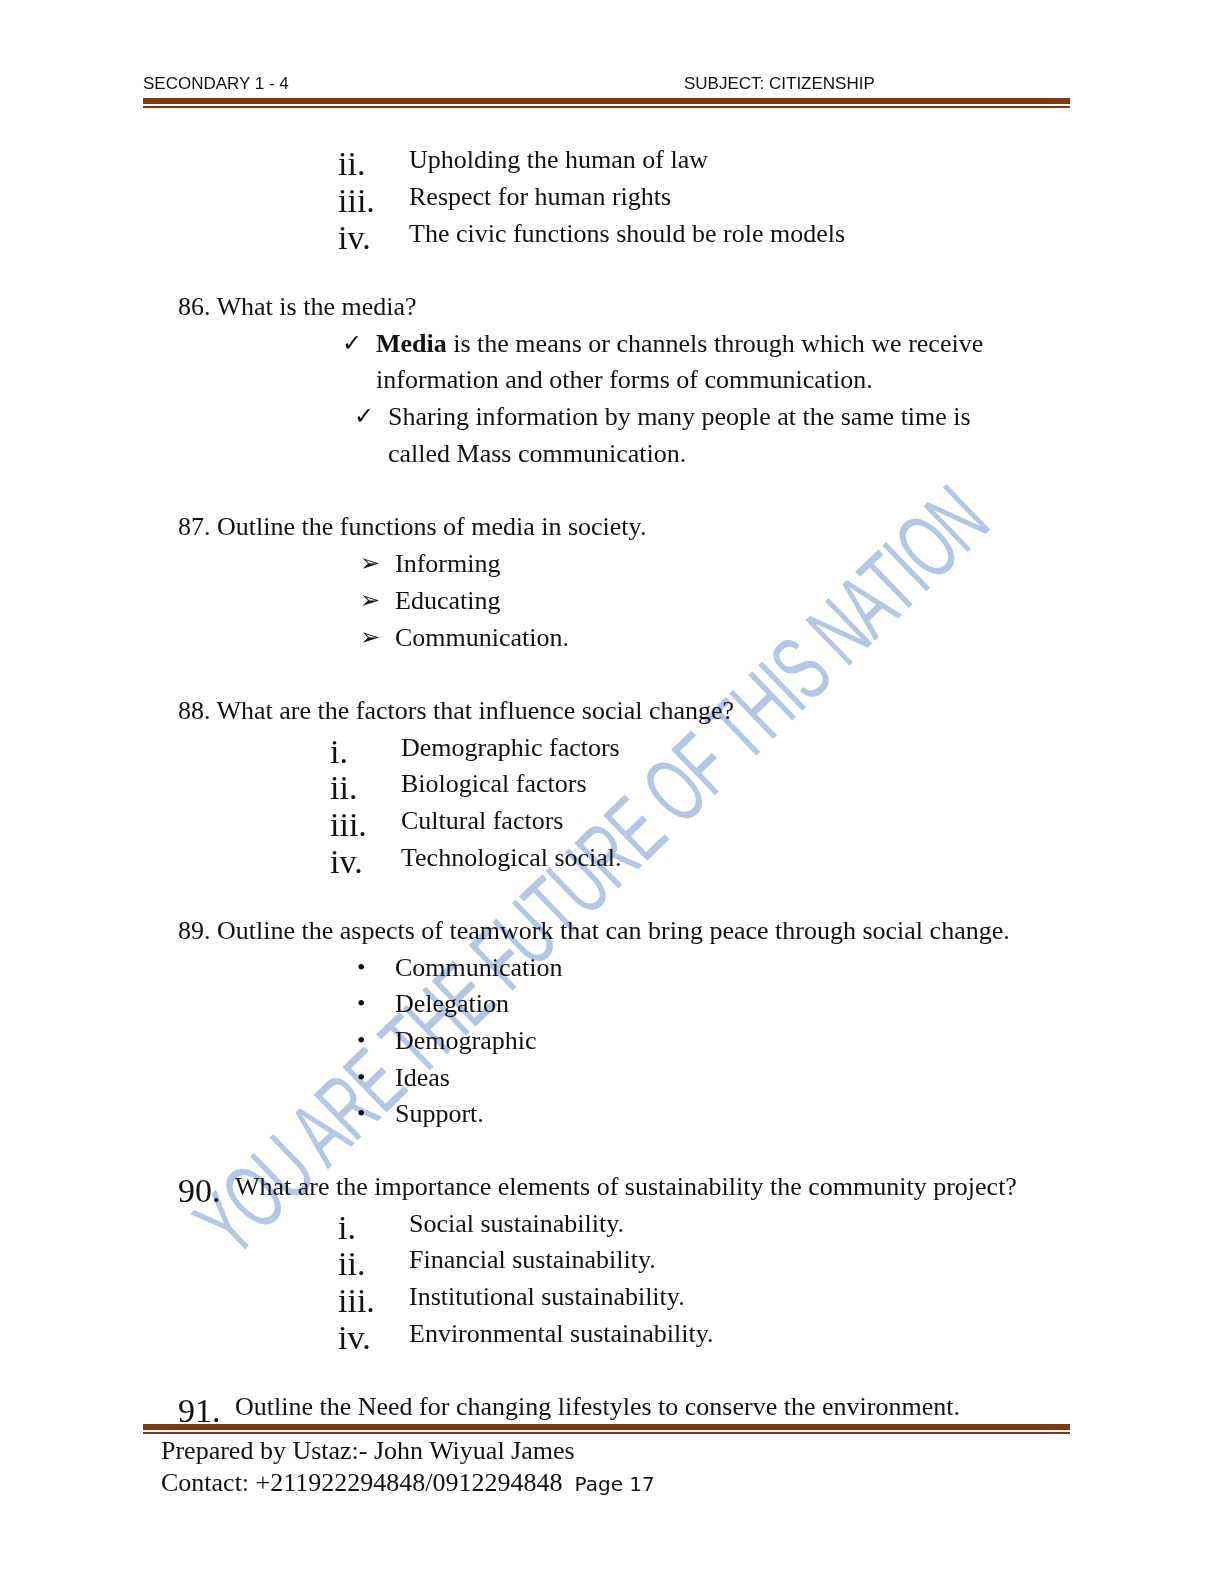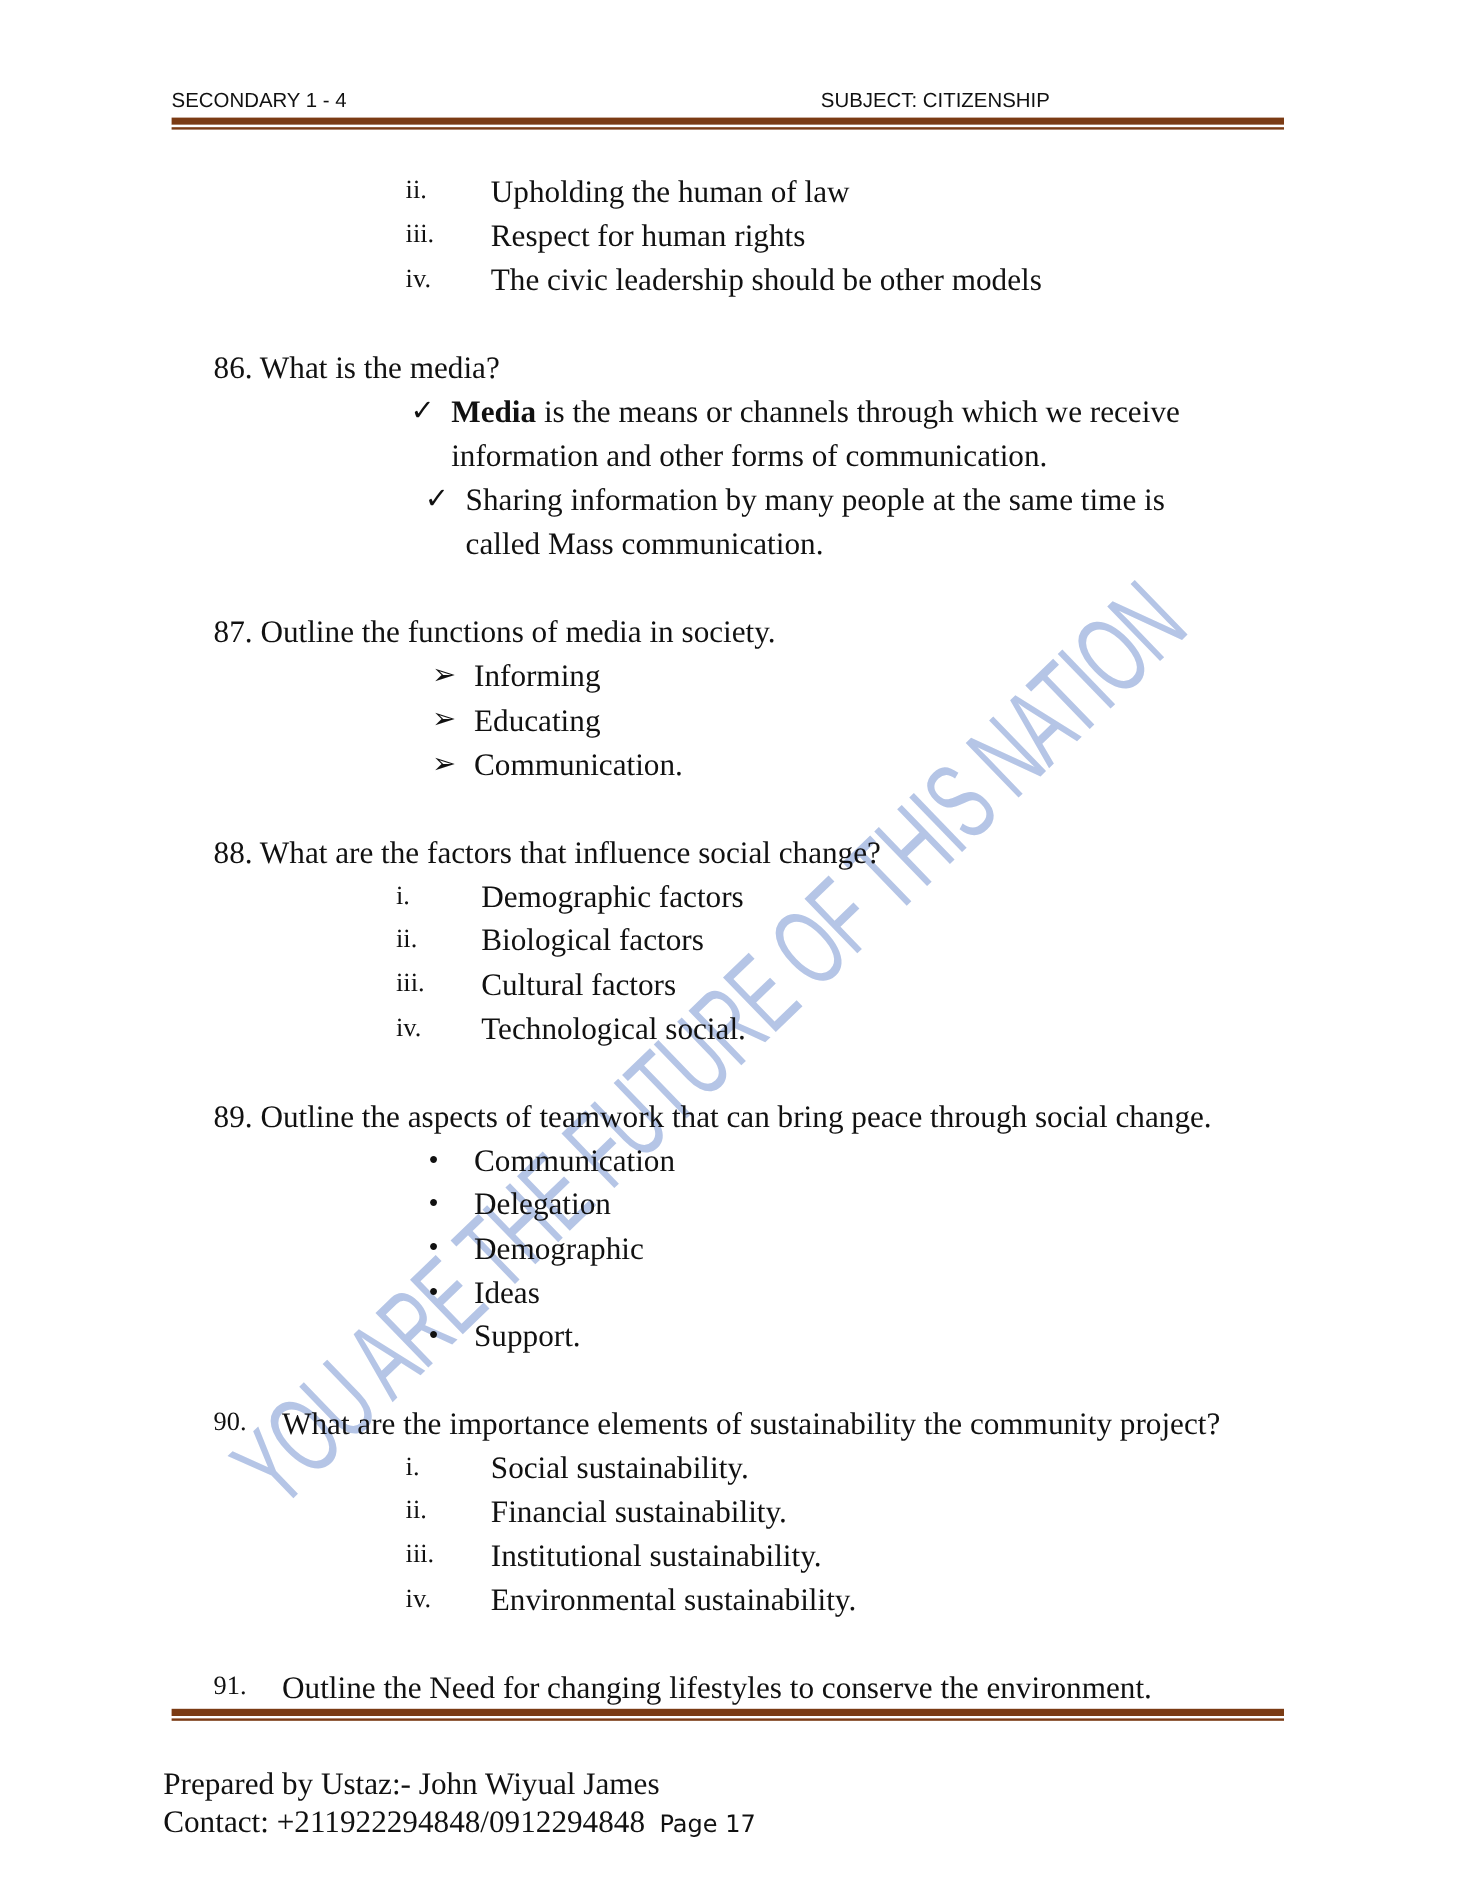--- a/index.html
+++ b/index.html
@@ -5,23 +5,23 @@
   html, body { margin: 0; padding: 0; background: #ffffff; }
   body { width: 1224px; height: 1584px; position: relative; overflow: hidden;
          font-family: "Liberation Serif", serif; color: #111; }
   .hdr { position: absolute; top: 74px; font-family: "Liberation Sans", sans-serif;
          font-size: 17px; color: #111; }
   .rule { position: absolute; left: 143px; width: 927px; }
   .rule .thick { height: 6px; background: #7b3b14; }
   .rule .gap { height: 2px; background: #fff; }
   .rule .thin { height: 2px; background: #7b3b14; }
   .line { position: absolute; font-size: 26px; white-space: nowrap; line-height: 1; }
-  .num { position: absolute; font-size: 22px; line-height: 1; }
+  .num { position: absolute; font-size: 34px; line-height: 1; }
   .mark { position: absolute; font-size: 24px; line-height: 1; }
-  .foot { position: absolute; left: 136px; font-size: 26px; line-height: 1; white-space: nowrap; margin-top: 36px; }
+  .foot { position: absolute; left: 161px; font-size: 26px; line-height: 1; white-space: nowrap; }
   .pg { font-family: "DejaVu Sans", sans-serif; font-size: 20px; padding-left: 12px; }
   .wm { position: absolute; left: 175px; top: 1200px; transform-origin: 0 0;
         transform: rotate(-44deg); font-family: "Liberation Sans", sans-serif;
         font-size: 92px; color: rgba(120,150,210,0.55); letter-spacing: -2px;
         white-space: nowrap; pointer-events: none; transform: rotate(-44deg) scaleX(0.62); }
 </style>
 </head>
 <body>
 
 <div class="hdr" style="left:143px">SECONDARY 1 - 4</div>
@@ -32,21 +32,21 @@
     <div class="thin"></div>
   </div>
 
 <div class="wm">YOU ARE THE FUTURE OF THIS NATION</div>
 
 <div class="num" style="left:338px;top:147px">ii.</div>
 <div class="line" style="left:409px;top:147px">Upholding the human of law</div>
 <div class="num" style="left:338px;top:184px">iii.</div>
 <div class="line" style="left:409px;top:184px">Respect for human rights</div>
 <div class="num" style="left:338px;top:221px">iv.</div>
-<div class="line" style="left:409px;top:221px">The civic leadership should be other models</div>
+<div class="line" style="left:409px;top:221px">The civic functions should be role models</div>
 
 <div class="line" style="left:178px;top:294px">86. What is the media?</div>
 <div class="mark" style="left:342px;top:331px">✓</div>
 <div class="line" style="left:376px;top:331px"><b>Media</b><span> is the means or channels through which we receive</span></div>
 <div class="line" style="left:376px;top:367px">information and other forms of communication.</div>
 <div class="mark" style="left:354px;top:404px">✓</div>
 <div class="line" style="left:388px;top:404px">Sharing information by many people at the same time is</div>
 <div class="line" style="left:388px;top:441px">called Mass communication.</div>
 
 <div class="line" style="left:178px;top:514px">87. Outline the functions of media in society.</div>

